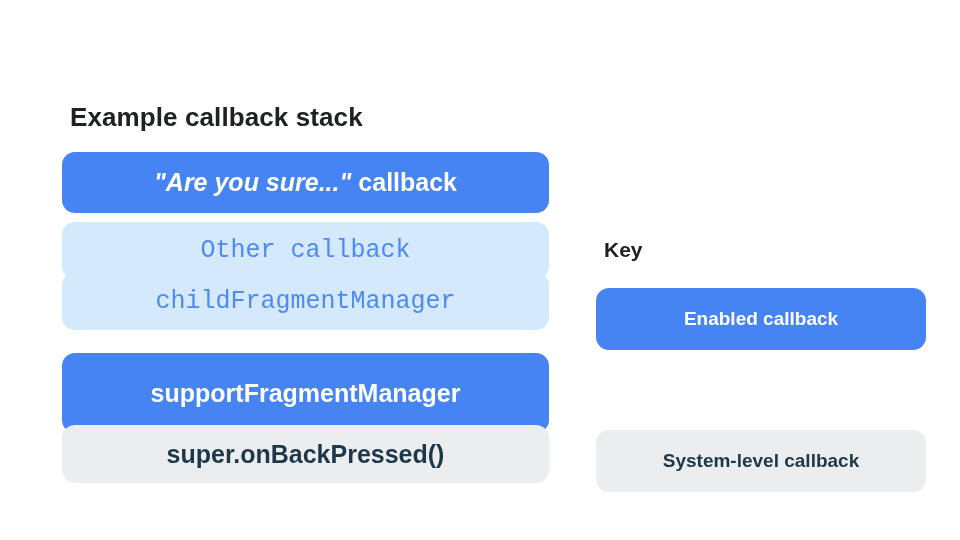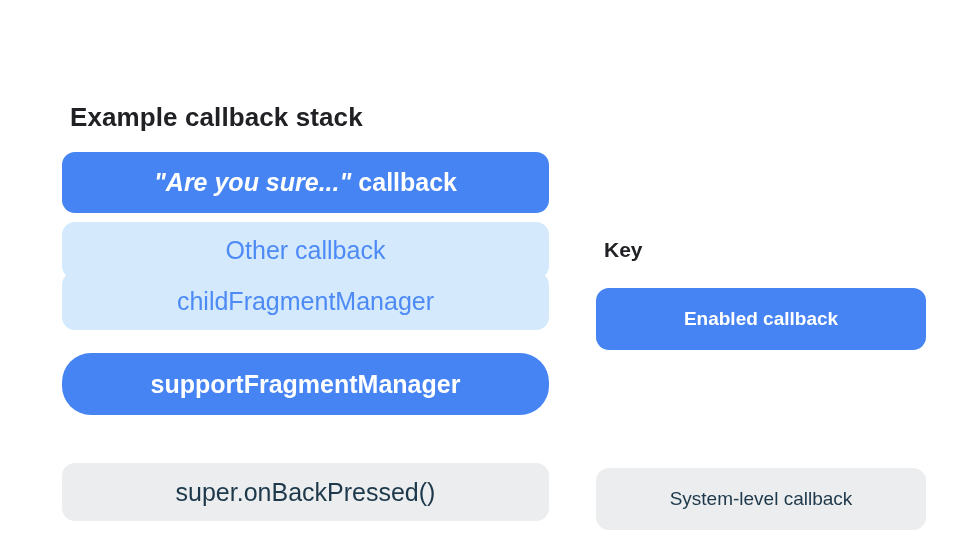--- a/index.html
+++ b/index.html
@@ -43,42 +43,42 @@
   }
   .box.enabled {
     background: var(--enabled-bg, #4684F3);
     color: var(--enabled-text, #ffffff);
     font-weight: 700;
   }
   .box.disabled {
     background: var(--disabled-bg, #D4EAFC);
     color: var(--disabled-text, #4D8AF5);
     font-weight: 400;
+    font-family: Liberation Mono, monospace;
   }
   .box.system {
     background: var(--system-bg, #ECEDEE);
     color: var(--system-text, #1C384A);
-    font-weight: 400;
-    margin-top: 38px;
+    font-weight: 700;
   }
   .stack-box {
     left: 62px;
     width: 487px;
     font-size: 25px;
   }
   .key-box {
     left: 596px;
     width: 330px;
     font-size: 19px;
   }
   .quoted-italic { font-style: italic; }
   #sb1 { top: 152px; height: 61px; }
   #sb2 { top: 222px; height: 57px; }
   #sb3 { top: 272px; height: 58px; }
-  #sb4 { top: 353px; height: 62px; border-radius: 29px; }
+  #sb4 { top: 353px; height: 80px; }
   #sb5 { top: 425px; height: 58px; }
   #kb1 { top: 288px; height: 62px; }
   #kb2 { top: 359px; height: 60px; }
   #kb3 { top: 430px; height: 62px; text-align: center; }
 </style>
 </head>
 <body>
 
 <div class="canvas">
 

